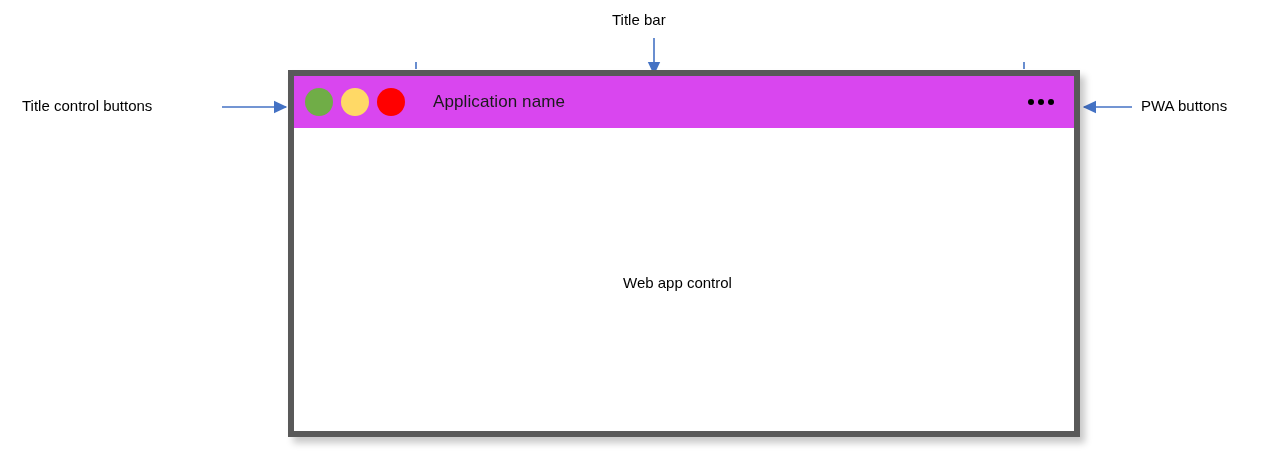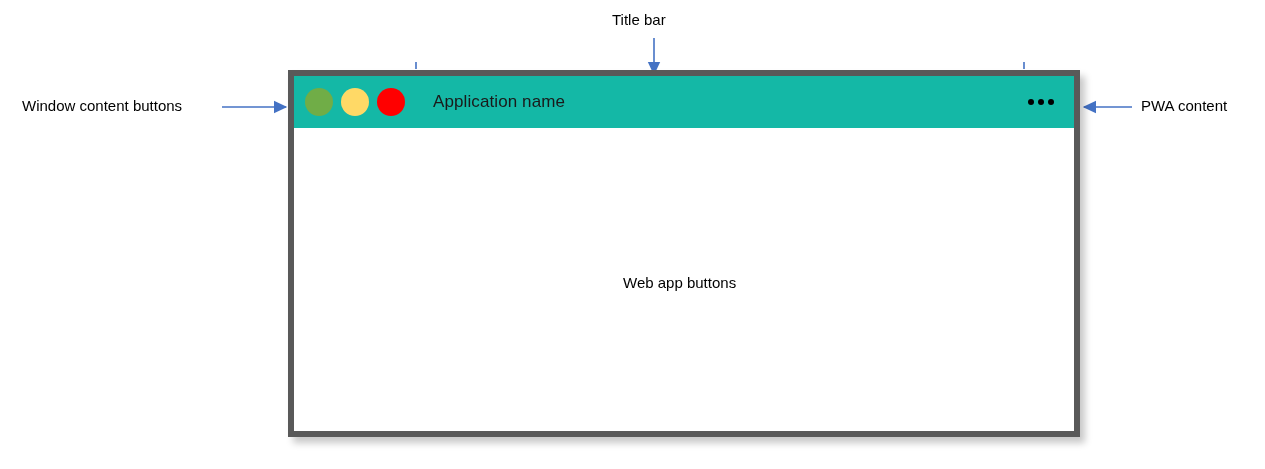--- a/index.html
+++ b/index.html
@@ -41,21 +41,21 @@
     background: #ffffff;
     border: 6px solid #595959;
     box-shadow: 5px 6px 7px rgba(0,0,0,0.22);
   }
   .title-bar {
     position: absolute;
     left: 0;
     top: 0;
     right: 0;
     height: 52px;
-    background: #14b8a6;
+    background: #d946ef;
     display: flex;
     align-items: center;
   }
   .window-controls {
     display: flex;
     align-items: center;
     gap: 8px;
     margin-left: 11px;
   }
   .ctl-dot {
@@ -174,19 +174,19 @@
         <span class="pwa-dot"></span>
       </div>
 
     </div>
 
     <div class="web-content-area"></div>
   </div>
 
   <div class="anno-label" id="label-title-bar">Title bar</div>
 
-  <div class="anno-label" id="label-window-controls">Window content buttons</div>
+  <div class="anno-label" id="label-window-controls">Title control buttons</div>
 
-  <div class="anno-label" id="label-pwa-buttons">PWA content</div>
+  <div class="anno-label" id="label-pwa-buttons">PWA buttons</div>
 
-  <div class="anno-label" id="label-web-content">Web app buttons</div>
+  <div class="anno-label" id="label-web-content">Web app control</div>
 
 </div>
 
 </body></html>

